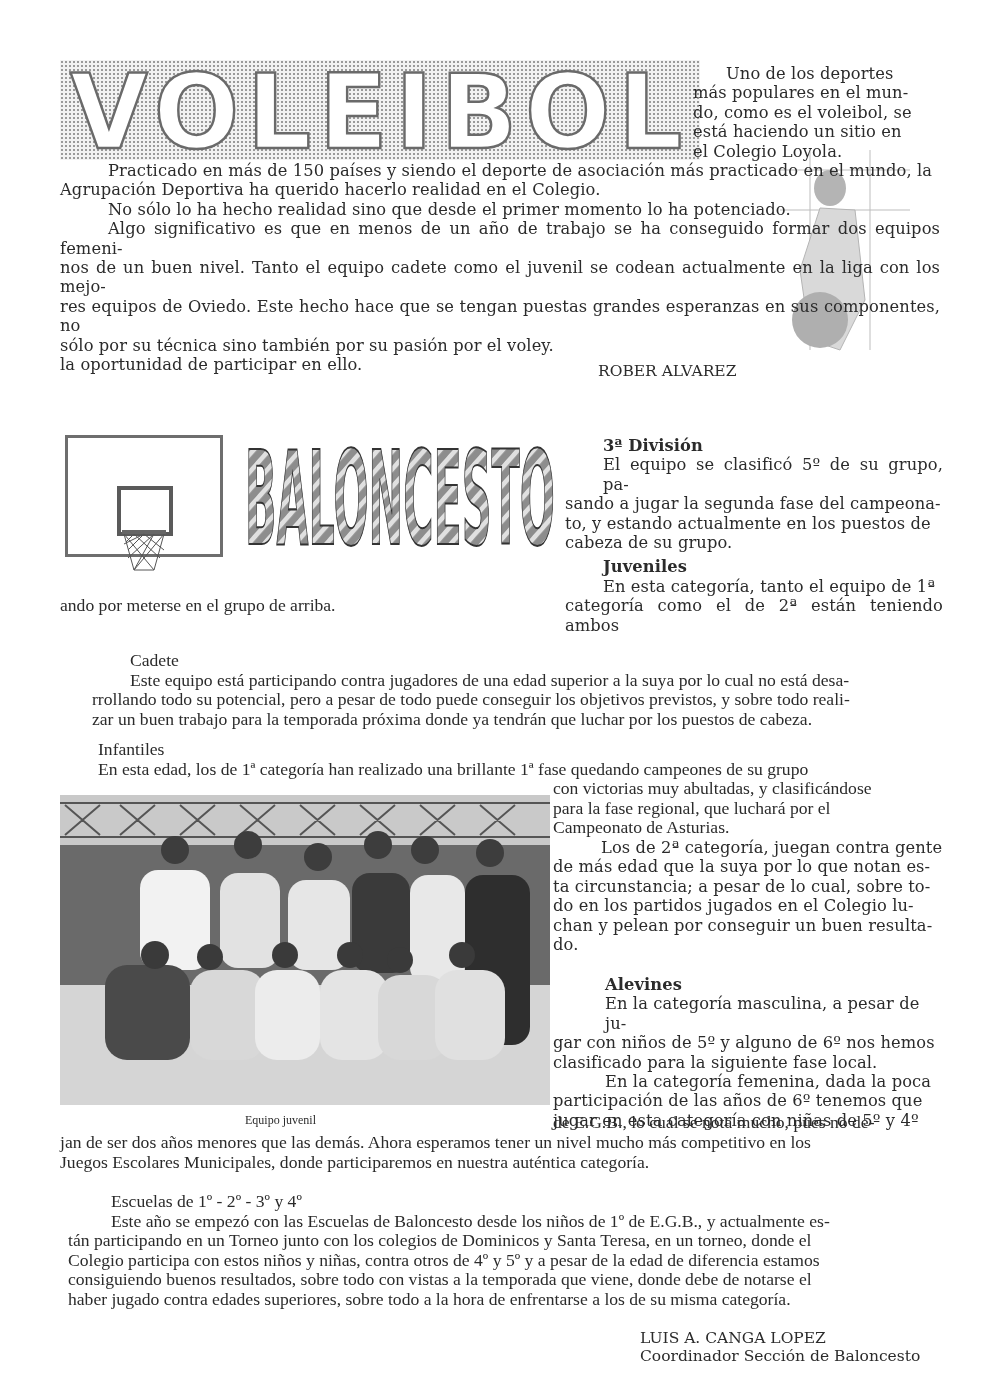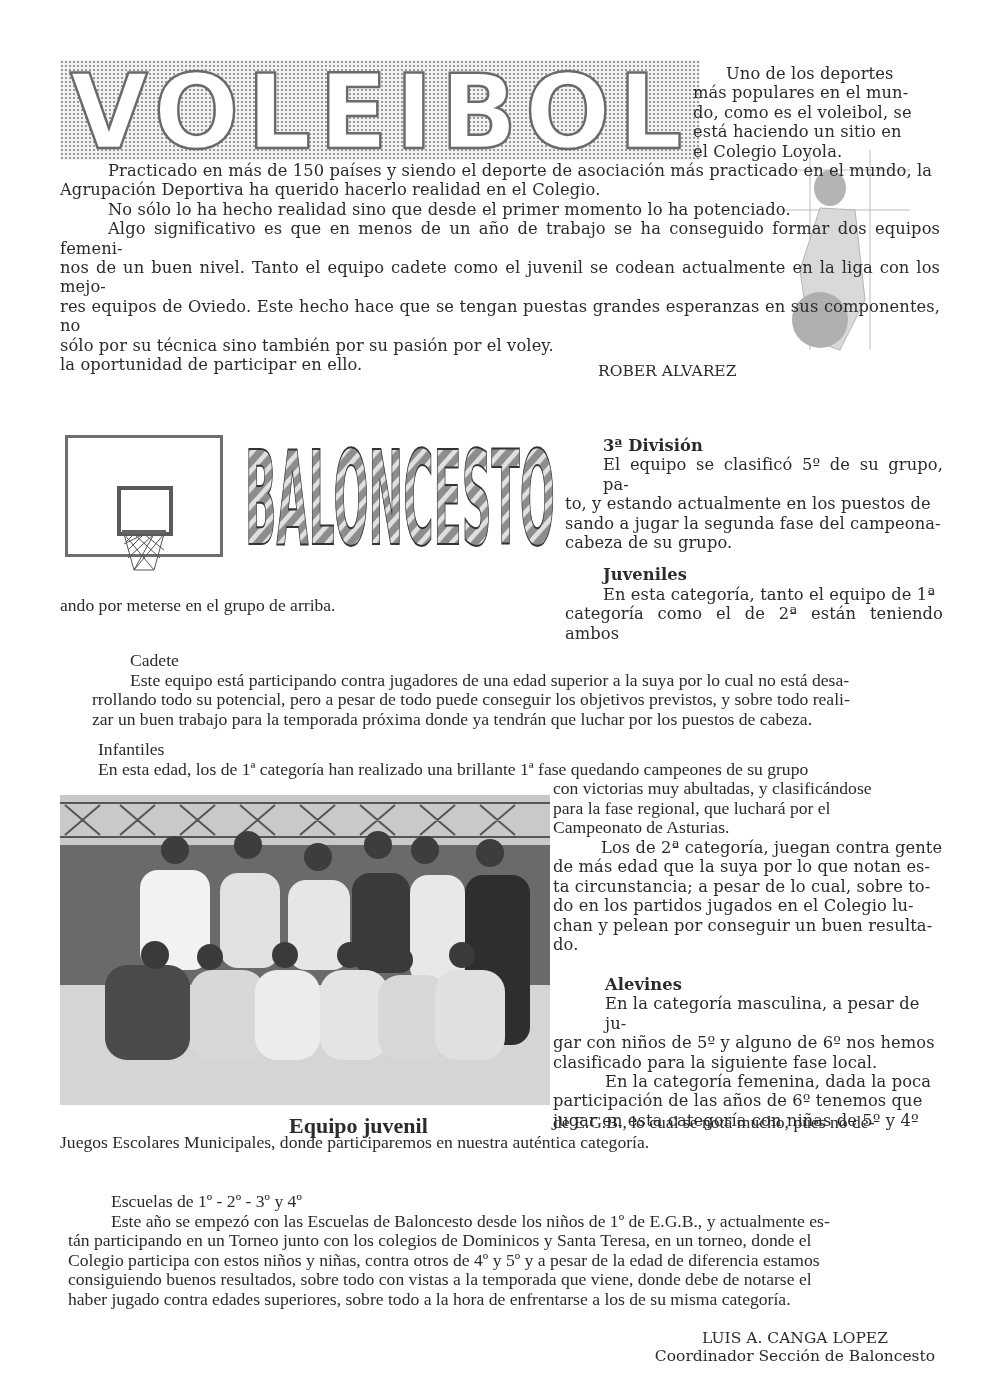--- a/index.html
+++ b/index.html
@@ -4,21 +4,21 @@
 <style>
   html, body { margin: 0; padding: 0; background: #ffffff; }
   body { width: 1000px; height: 1400px; position: relative; overflow: hidden;
          font-family: "DejaVu Serif", "Liberation Serif", serif; color: #2b2b2b; }
   .abs { position: absolute; }
   .txt { font-size: 16.3px; line-height: 19.4px; letter-spacing: 0.1px; }
   .cond { font-family: "Liberation Serif", serif; font-size: 17.6px; line-height: 19.6px; }
   .para { margin: 0; }
   .ind { text-indent: 48px; }
   .head { font-weight: bold; }
-  .center { text-align: center; }
+  .center { text-align: left; }
 
   
   #volei-banner { left: 60px; top: 60px; width: 640px; height: 100px;
     background-color: #f2f2f2;
     background-image: radial-gradient(#9a9a9a 0.8px, transparent 1px);
     background-size: 4px 4px; }
   #volei-banner svg { width: 100%; height: 100%; }
 
   
   #volley-sketch { left: 770px; top: 150px; width: 150px; height: 250px; opacity: 0.55; }
@@ -30,21 +30,21 @@
     border: 4px solid #5a5a5a; }
   #hoop { left: 120px; top: 530px; width: 48px; height: 42px; }
 
   #baloncesto-art { left: 235px; top: 420px; width: 330px; height: 160px; }
 
   
   #team-photo { left: 60px; top: 795px; width: 490px; height: 310px; background: #7b7b7b;
     overflow: hidden; }
   #team-photo svg { width: 100%; height: 100%; }
 
-  .caption { font-family: "Liberation Serif", serif; font-weight: bold; font-size: 22px; margin-left: 44px; }
+  .caption { font-family: "Liberation Serif", serif; font-weight: normal; font-size: 12px; }
   .sig { font-family: "DejaVu Serif", serif; font-size: 15.5px; }
 </style>
 </head>
 <body>
 
 <div id="volei-banner" class="abs">
   <svg viewBox="0 0 640 100">
     <text x="320" y="88" text-anchor="middle" font-family="DejaVu Sans" font-weight="bold" font-size="104" letter-spacing="8" fill="#ffffff" stroke="#6a6a6a" stroke-width="2.5" textLength="620" lengthAdjust="spacingAndGlyphs">VOLEIBOL</text>
   </svg>
 </div>
@@ -100,24 +100,24 @@
       <rect width="10" height="10" fill="#8d8d8d"></rect>
       <rect width="10" height="4" fill="#e0e0e0"></rect>
     </pattern>
   </defs>
   <text x="165" y="122" text-anchor="middle" font-family="DejaVu Sans" font-weight="bold" font-size="96" fill="url(#stripes)" stroke="#333" stroke-width="1.5" textLength="310" lengthAdjust="spacingAndGlyphs" transform="scale(1,1.35) translate(0,-30)">BALONCESTO</text>
 </svg>
 
 <div class="abs txt" style="left:565px; top:436px; width:378px; text-align:justify;">
   <div class="para head" style="padding-left:38px;">3ª División</div>
   <div class="para" style="padding-left:38px;">El equipo se clasificó 5º de su grupo, pa-</div>
+  <div class="para">sando a jugar la segunda fase del campeona-</div>
   <div class="para">to, y estando actualmente en los puestos de</div>
-  <div class="para">sando a jugar la segunda fase del campeona-</div>
   <div class="para">cabeza de su grupo.</div>
-  <div class="para head" style="padding-left:38px; margin-top:13px;">Juveniles</div>
+  <div class="para head" style="padding-left:38px; margin-top:5px;">Juveniles</div>
   <div class="para" style="padding-left:38px;">En esta categoría, tanto el equipo de 1ª</div>
   <div class="para">categoría como el de 2ª están teniendo ambos</div>
 </div>
 
 <div class="abs cond" style="left:60px; top:596px; width:885px;">
   <div class="para">ando por meterse en el grupo de arriba.</div>
 </div>
 
 <div class="abs cond" style="left:60px; top:651px; width:885px;margin-left:32px;">
   <div class="para" style="padding-left:38px;">Cadete</div>
@@ -200,20 +200,21 @@
   <div class="para" style="padding-left:52px;">En la categoría masculina, a pesar de ju-</div>
   <div class="para">gar con niños de 5º y alguno de 6º nos hemos</div>
   <div class="para">clasificado para la siguiente fase local.</div>
   <div class="para" style="padding-left:52px;">En la categoría femenina, dada la poca</div>
   <div class="para">participación de las años de 6º tenemos que</div>
   <div class="para">jugar en esta categoría con niñas de 5º y 4º</div>
 </div>
 <div class="abs cond" style="left:553px; top:1113px; width:392px;">de E.G.B., lo cual se nota mucho, pues no de-</div>
 
 <div class="abs cond" style="left:60px; top:1133px; width:885px;">
+  <div class="para">jan de ser dos años menores que las demás. Ahora esperamos tener un nivel mucho más competitivo en los</div>
   <div class="para">Juegos Escolares Municipales, donde participaremos en nuestra auténtica categoría.</div>
 </div>
 
 <div class="abs cond" style="left:68px; top:1192px; width:885px;">
   <div class="para" style="padding-left:43px;">Escuelas de 1º - 2º - 3º y 4º</div>
   <div class="para" style="padding-left:43px;">Este año se empezó con las Escuelas de Baloncesto desde los niños de 1º de E.G.B., y actualmente es-</div>
   <div class="para">tán participando en un Torneo junto con los colegios de Dominicos y Santa Teresa, en un torneo, donde el</div>
   <div class="para">Colegio participa con estos niños y niñas, contra otros de 4º y 5º y a pesar de la edad de diferencia estamos</div>
   <div class="para">consiguiendo buenos resultados, sobre todo con vistas a la temporada que viene, donde debe de notarse el</div>
   <div class="para">haber jugado contra edades superiores, sobre todo a la hora de enfrentarse a los de su misma categoría.</div>

